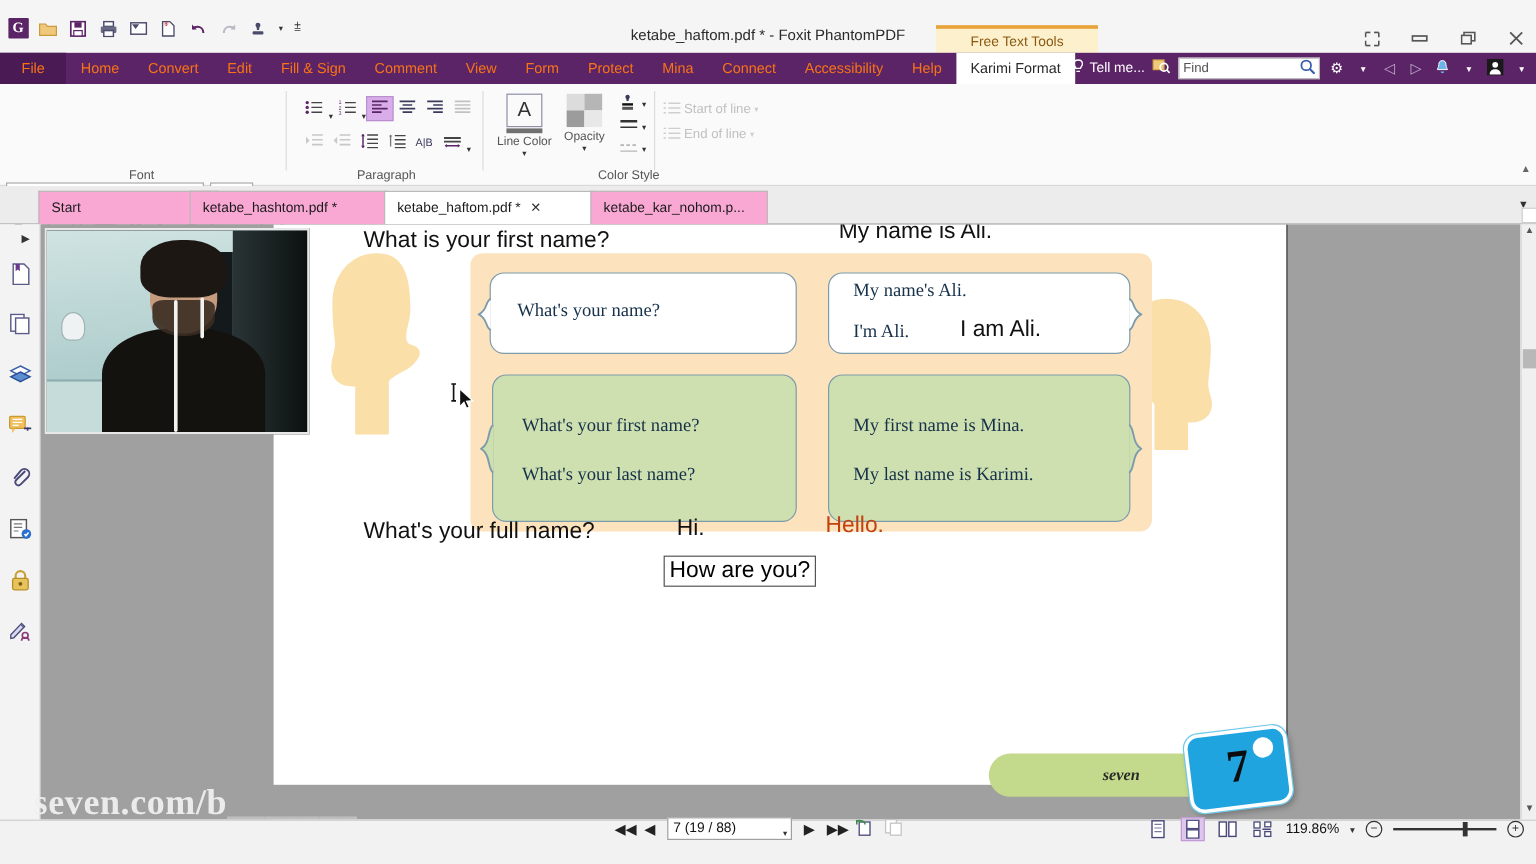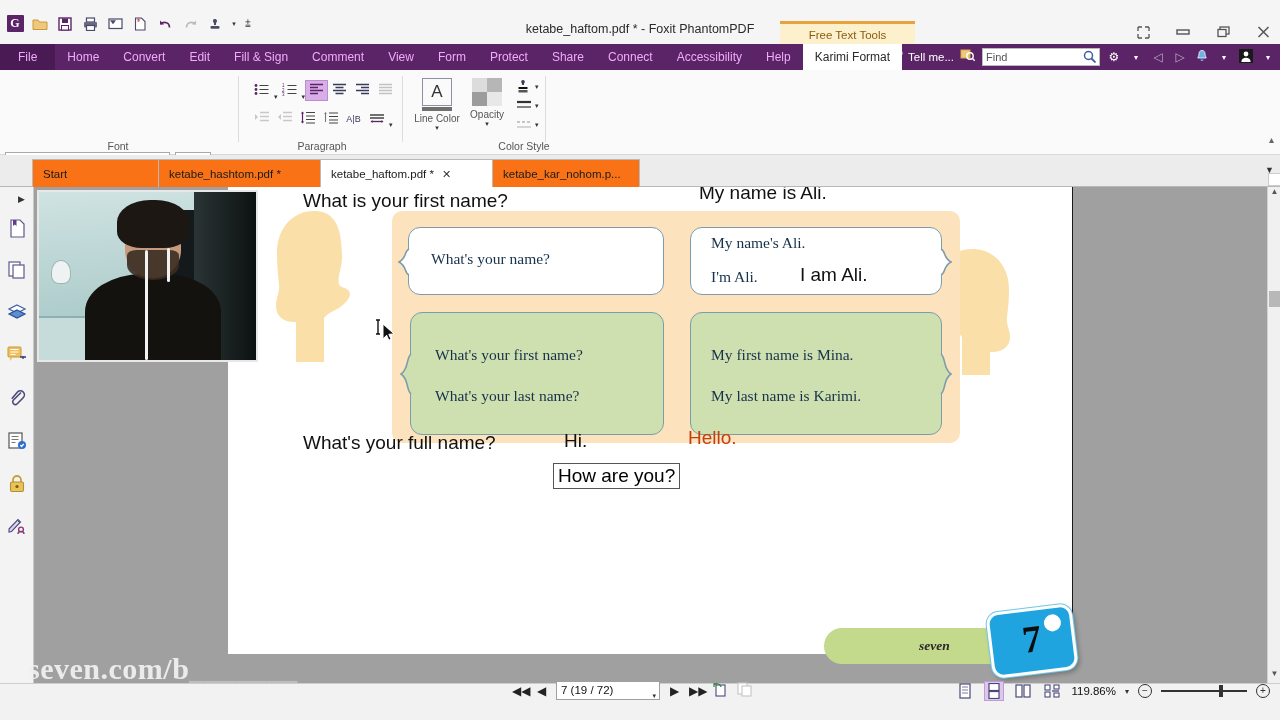--- a/index.html
+++ b/index.html
@@ -38,21 +38,21 @@
   .win-ctrl { width: 22px; height: 20px; display: flex; align-items: center; justify-content: center; color: #555; font-size: 12px; }
 
   
   .ribbon-tabs {
     position: absolute; left: 0; top: 44px; width: 1280px; height: 26px;
     background: #5b2466;
   }
   .tabs-left { position: absolute; left: 0; top: 0; display: flex; height: 26px; }
   .rtab {
     height: 26px; line-height: 26px; padding: 0 12px;
-    font-size: 12px; color: #f0abfc; cursor: default; white-space: nowrap;
+    font-size: 12px; color: #f97316; cursor: default; white-space: nowrap;
   }
   .rtab.file { background: #4a1a55; padding: 0 18px; }
   .rtab.active {
     background: #ffffff; color: #2a2a2a; font-weight: normal;
   }
   .ribbon-right {
     position: absolute; right: 4px; top: 0; height: 26px;
     display: flex; align-items: center; gap: 6px;
   }
   .tellme { font-size: 11.5px; color: #fff; display: flex; align-items: center; gap: 4px; }
@@ -119,21 +119,21 @@
   .sbtn .lbl { font-size: 11px; }
 
   .collapse-ribbon { position: absolute; right: 6px; top: 64px; font-size: 10px; color: #666; }
 
   
   .doctabs {
     position: absolute; left: 0; top: 155px; width: 1280px; height: 32px;
     background: #ececec; border-bottom: 1px solid #b8b8b8;
   }
   .dtab {
-    position: absolute; top: 4px; height: 28px; background: #f97316;
+    position: absolute; top: 4px; height: 28px; background: #f9a8d4;
     border: 1px solid #b9b9b9; border-bottom: none;
     font-size: 11.5px; color: #1a1a1a; line-height: 26px; padding: 0 10px;
     display: flex; align-items: center; gap: 8px;
   }
   .dtab.active { background: #ffffff; }
   .dtab .x { font-size: 11px; color: #333; }
   .doctabs-chevron { position: absolute; right: 6px; top: 10px; font-size: 9px; color: #333; }
 
   
   .navpane {
@@ -367,21 +367,21 @@
     <div class="tabs-left">
       <div class="rtab file">File</div>
       <div class="rtab">Home</div>
       <div class="rtab">Convert</div>
       <div class="rtab">Edit</div>
       <div class="rtab">Fill &amp; Sign</div>
       <div class="rtab">Comment</div>
       <div class="rtab">View</div>
       <div class="rtab">Form</div>
       <div class="rtab">Protect</div>
-      <div class="rtab">Share</div>
+      <div class="rtab">Mina</div>
       <div class="rtab">Connect</div>
       <div class="rtab">Accessibility</div>
       <div class="rtab">Help</div>
       <div class="rtab active">Karimi Format</div>
     </div>
     <div class="ribbon-right">
       <div class="tellme">
         <span>
           <svg width="11" height="14" viewBox="0 0 11 14">
               <path d="M5.5 1C3.3 1 2 2.5 2 4.3c0 1.6 1.4 2.5 1.6 3.7h3.8C7.6 6.8 9 5.9 9 4.3C9 2.5 7.7 1 5.5 1z" fill="none" stroke="#fff" stroke-width="1.1"></path>
@@ -633,20 +633,42 @@
                 <path d="M1 9h14" stroke="#b6b6b6" stroke-width="1.1"></path>
               </svg>
           </span>
           <span class="mini-caret">▾</span>
         </div>
       </div>
       <div class="grp-label">Color Style</div>
     </div>
     <div class="grp-sep" style="left:545px"></div>
 
+    <div class="grp" style="left:548px;width:100px">
+      <div class="sbtn dis" style="position:absolute;left:4px;top:12px">
+        <span>
+          <svg width="16" height="12" viewBox="0 0 16 12">
+              <path d="M5 2h10M5 6h10M5 10h10" stroke="#cfcfcf" stroke-width="1.2"></path>
+              <path d="M1 2h2M1 6h2M1 10h2" stroke="#cfcfcf" stroke-width="1.2"></path>
+            </svg>
+        </span>
+        <span class="lbl">Start of line</span>
+        <span class="mini-caret" style="color:#cfcfcf">▾</span>
+      </div>
+      <div class="sbtn dis" style="position:absolute;left:4px;top:33px">
+        <span>
+          <svg width="16" height="12" viewBox="0 0 16 12">
+              <path d="M5 2h10M5 6h10M5 10h10" stroke="#cfcfcf" stroke-width="1.2"></path>
+              <path d="M1 2h2M1 6h2M1 10h2" stroke="#cfcfcf" stroke-width="1.2"></path>
+            </svg>
+        </span>
+        <span class="lbl">End of line</span>
+        <span class="mini-caret" style="color:#cfcfcf">▾</span>
+      </div>
+    </div>
 
     <div class="collapse-ribbon">▴</div>
   </div>
 
   <div class="doctabs">
     <div class="dtab" style="left:32px;width:150px">
       <span>Start</span>
     </div>
     <div class="dtab" style="left:158px;width:165px">
       <span>ketabe_hashtom.pdf *</span>
@@ -805,21 +827,21 @@
   <div class="watermark">
     <span>seven.com/b</span><span class="faded">_______</span>
   </div>
 
   <div class="statusbar"></div>
 
   <div class="sb-nav">
     <span class="sb-btn">◀◀</span>
     <span class="sb-btn">◀</span>
     <div class="pagebox">
-      <span>7 (19 / 72)</span>
+      <span>7 (19 / 88)</span>
       <span class="caret-dd" style="top:5px">▾</span>
     </div>
     <span class="sb-btn">▶</span>
     <span class="sb-btn">▶▶</span>
     <span class="sb-btn" style="width:18px">
       <svg width="16" height="16" viewBox="0 0 16 16">
           <rect x="4" y="4" width="9" height="11" fill="#fff" stroke="#4a4a7a" stroke-width="1.1"></rect>
           <path d="M2 6V3h3" stroke="#3a8a4a" stroke-width="1.3" fill="none"></path>
           <path d="M2 3c4-1 7 1 7 3" stroke="#3a8a4a" stroke-width="1.3" fill="none"></path>
         </svg>

